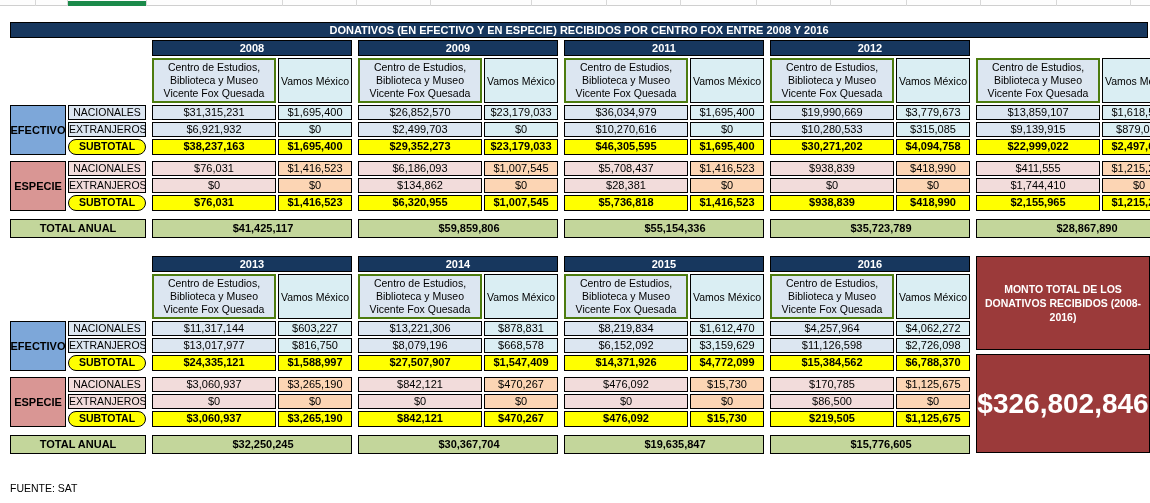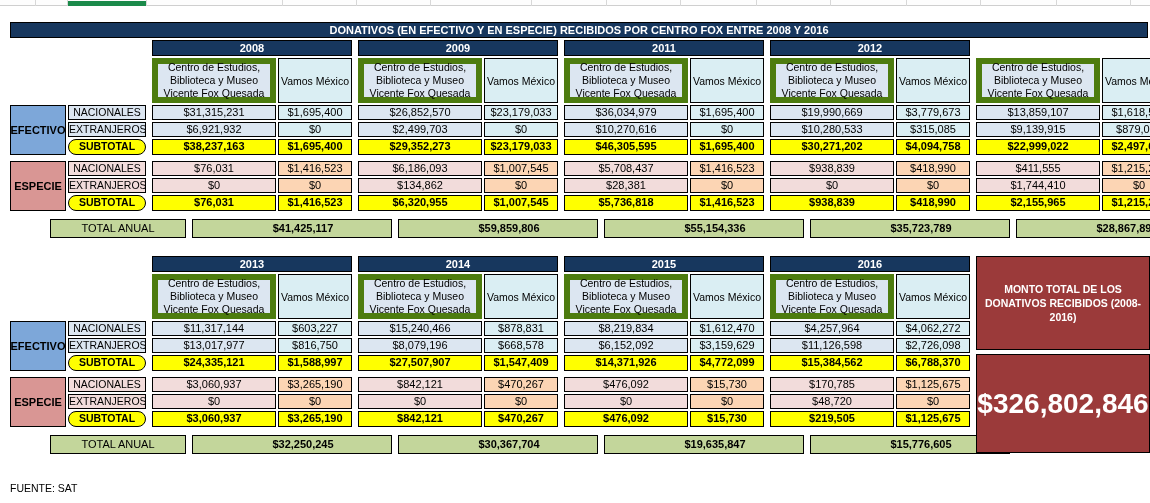--- a/index.html
+++ b/index.html
@@ -24,21 +24,21 @@
   .row { display:flex; }
   .spacer-left { width:142px; flex:none; }
   .ygroup { display:flex; width:200px; margin-right:6px; flex:none; }
 
   .year-cell { width:200px; height:16px; line-height:14px; background:#17375e;
     border:1px solid #000; color:#fff; font-weight:bold; font-size:11px; text-align:center; }
   .year-row { margin-bottom:2px; }
 
   .colhead-row { margin-bottom:2px; }
   .colhead-row .ygroup { height:45px; }
-  .head-centro { width:124px; margin-right:2px; background:#dce6f1; border:6px solid #4d7c0f;
+  .head-centro { width:124px; margin-right:2px; background:#dce6f1; border:2px solid #4d7c0f;
     font-size:10.5px; line-height:13px; text-align:center; display:flex;
     align-items:center; justify-content:center; padding:0 2px; }
   .head-vamos { width:74px; background:#daeef3; border:1px solid #000;
     font-size:10.5px; text-align:right; display:flex; align-items:center; justify-content:center; }
 
   .section { display:flex; margin-bottom:6px; }
   .big-label { width:56px; flex:none; margin-right:2px; border:1px solid #000;
     display:flex; align-items:center; justify-content:center;
     font-weight:bold; font-size:11px; }
   .big-label.efectivo { background:#7da7d9; }
@@ -55,21 +55,21 @@
   .cell.c { width:124px; margin-right:2px; }
   .cell.v { width:74px; }
   .cell.ef-c { background:#dce6f1; }
   .cell.ef-v { background:#daeef3; }
   .cell.es-c { background:#f2dcdb; }
   .cell.es-v { background:#fcd5b4; }
   .cell.sub  { background:#ffff00; font-weight:bold; line-height:13px; }
 
   .total-row { display:flex; margin-top:8px; }
   .total-label { width:136px; flex:none; margin-right:6px; height:19px; line-height:17px;
-    background:#c3d69b; border:1px solid #000; font-weight:normal; font-size:11px; text-align:center;margin-left:40px; }
+    background:#c3d69b; border:1px solid #000; font-weight:bold; font-size:11px; text-align:center; }
   .total-cell { width:200px; flex:none; margin-right:6px; height:19px; line-height:17px;
     background:#c3d69b; border:1px solid #000; font-weight:bold; font-size:11px; text-align:center;padding-left:22px; }
 
   .bottom-wrap { position:relative; margin-top:18px; }
   .grand-box { position:absolute; left:966px; width:174px; background:#9b3a3a;
     border:1px solid #000; color:#fff; display:flex; align-items:center;
     justify-content:center; text-align:center; }
   .grand-box.head { top:0; height:94px; font-weight:bold; font-size:10.5px;
     line-height:14px; padding:0 4px; }
   .grand-box.value { top:98px; height:99px; font-weight:bold; font-size:28px; }
@@ -345,21 +345,21 @@
     <div class="section">
       <div class="big-label efectivo">EFECTIVO</div>
       <div class="section-rows">
         <div class="drow">
           <div class="rlabel blue">NACIONALES</div>
           <div class="ygroup">
               <div class="cell c ef-c">$11,317,144</div>
               <div class="cell v ef-v">$603,227</div>
             </div>
           <div class="ygroup">
-              <div class="cell c ef-c">$15,240,466</div>
+              <div class="cell c ef-c">$13,221,306</div>
               <div class="cell v ef-v">$878,831</div>
             </div>
           <div class="ygroup">
               <div class="cell c ef-c">$8,219,834</div>
               <div class="cell v ef-v">$1,612,470</div>
             </div>
           <div class="ygroup">
               <div class="cell c ef-c">$4,257,964</div>
               <div class="cell v ef-v">$4,062,272</div>
             </div>
@@ -435,21 +435,21 @@
             </div>
           <div class="ygroup">
               <div class="cell c es-c">$0</div>
               <div class="cell v es-v">$0</div>
             </div>
           <div class="ygroup">
               <div class="cell c es-c">$0</div>
               <div class="cell v es-v">$0</div>
             </div>
           <div class="ygroup">
-              <div class="cell c es-c">$48,720</div>
+              <div class="cell c es-c">$86,500</div>
               <div class="cell v es-v">$0</div>
             </div>
         </div>
         <div class="drow sub-row">
           <div class="rlabel yellow">SUBTOTAL</div>
           <div class="ygroup">
               <div class="cell c sub">$3,060,937</div>
               <div class="cell v sub">$3,265,190</div>
             </div>
           <div class="ygroup">

